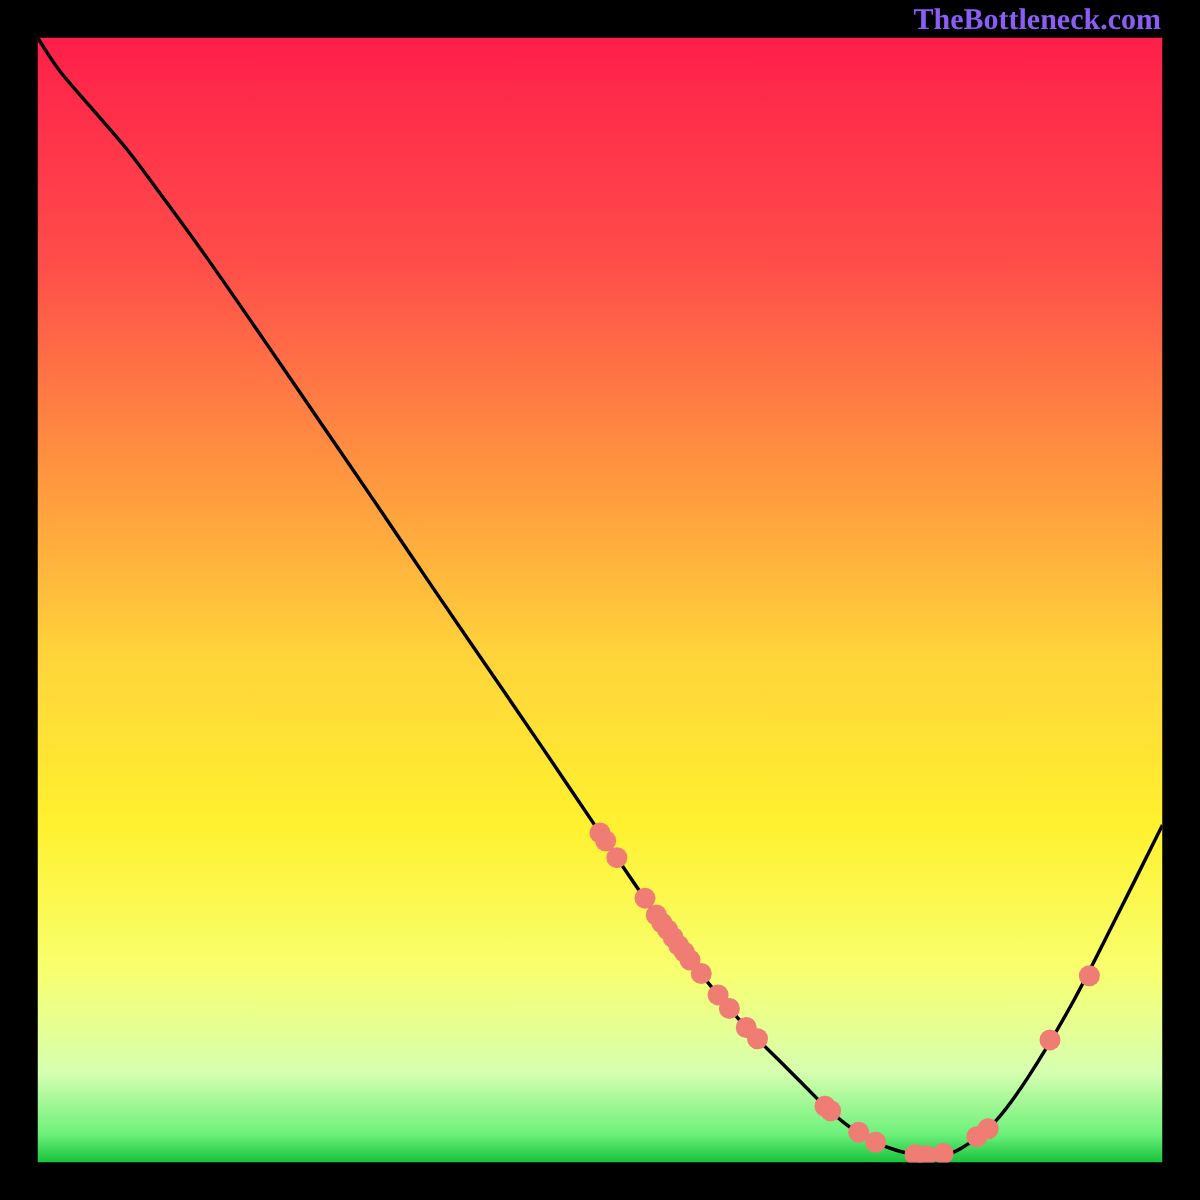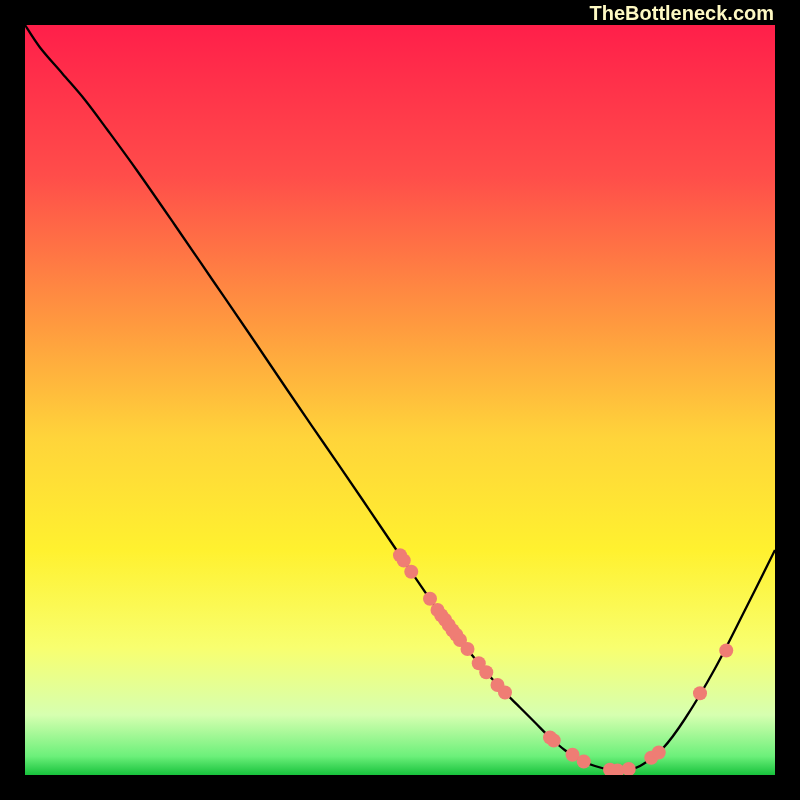--- a/index.html
+++ b/index.html
@@ -31,24 +31,24 @@
   }
   svg {
     position: absolute;
     left: 0;
     top: 0;
   }
   .attribution {
     position: absolute;
     top: 2px;
     right: 26px;
-    font-family: Liberation Sans, sans-serif;
+    font-family: Liberation Serif, serif;
     font-size: 20px;
     font-weight: bold;
-    color: #fef9c3;
+    color: #8b5cf6;
     letter-spacing: 0px;
   }
 </style>
 </head>
 <body>
 
 <div class="stage">
   <div class="attribution">TheBottleneck.com</div>
 
   <div class="plot-area">

